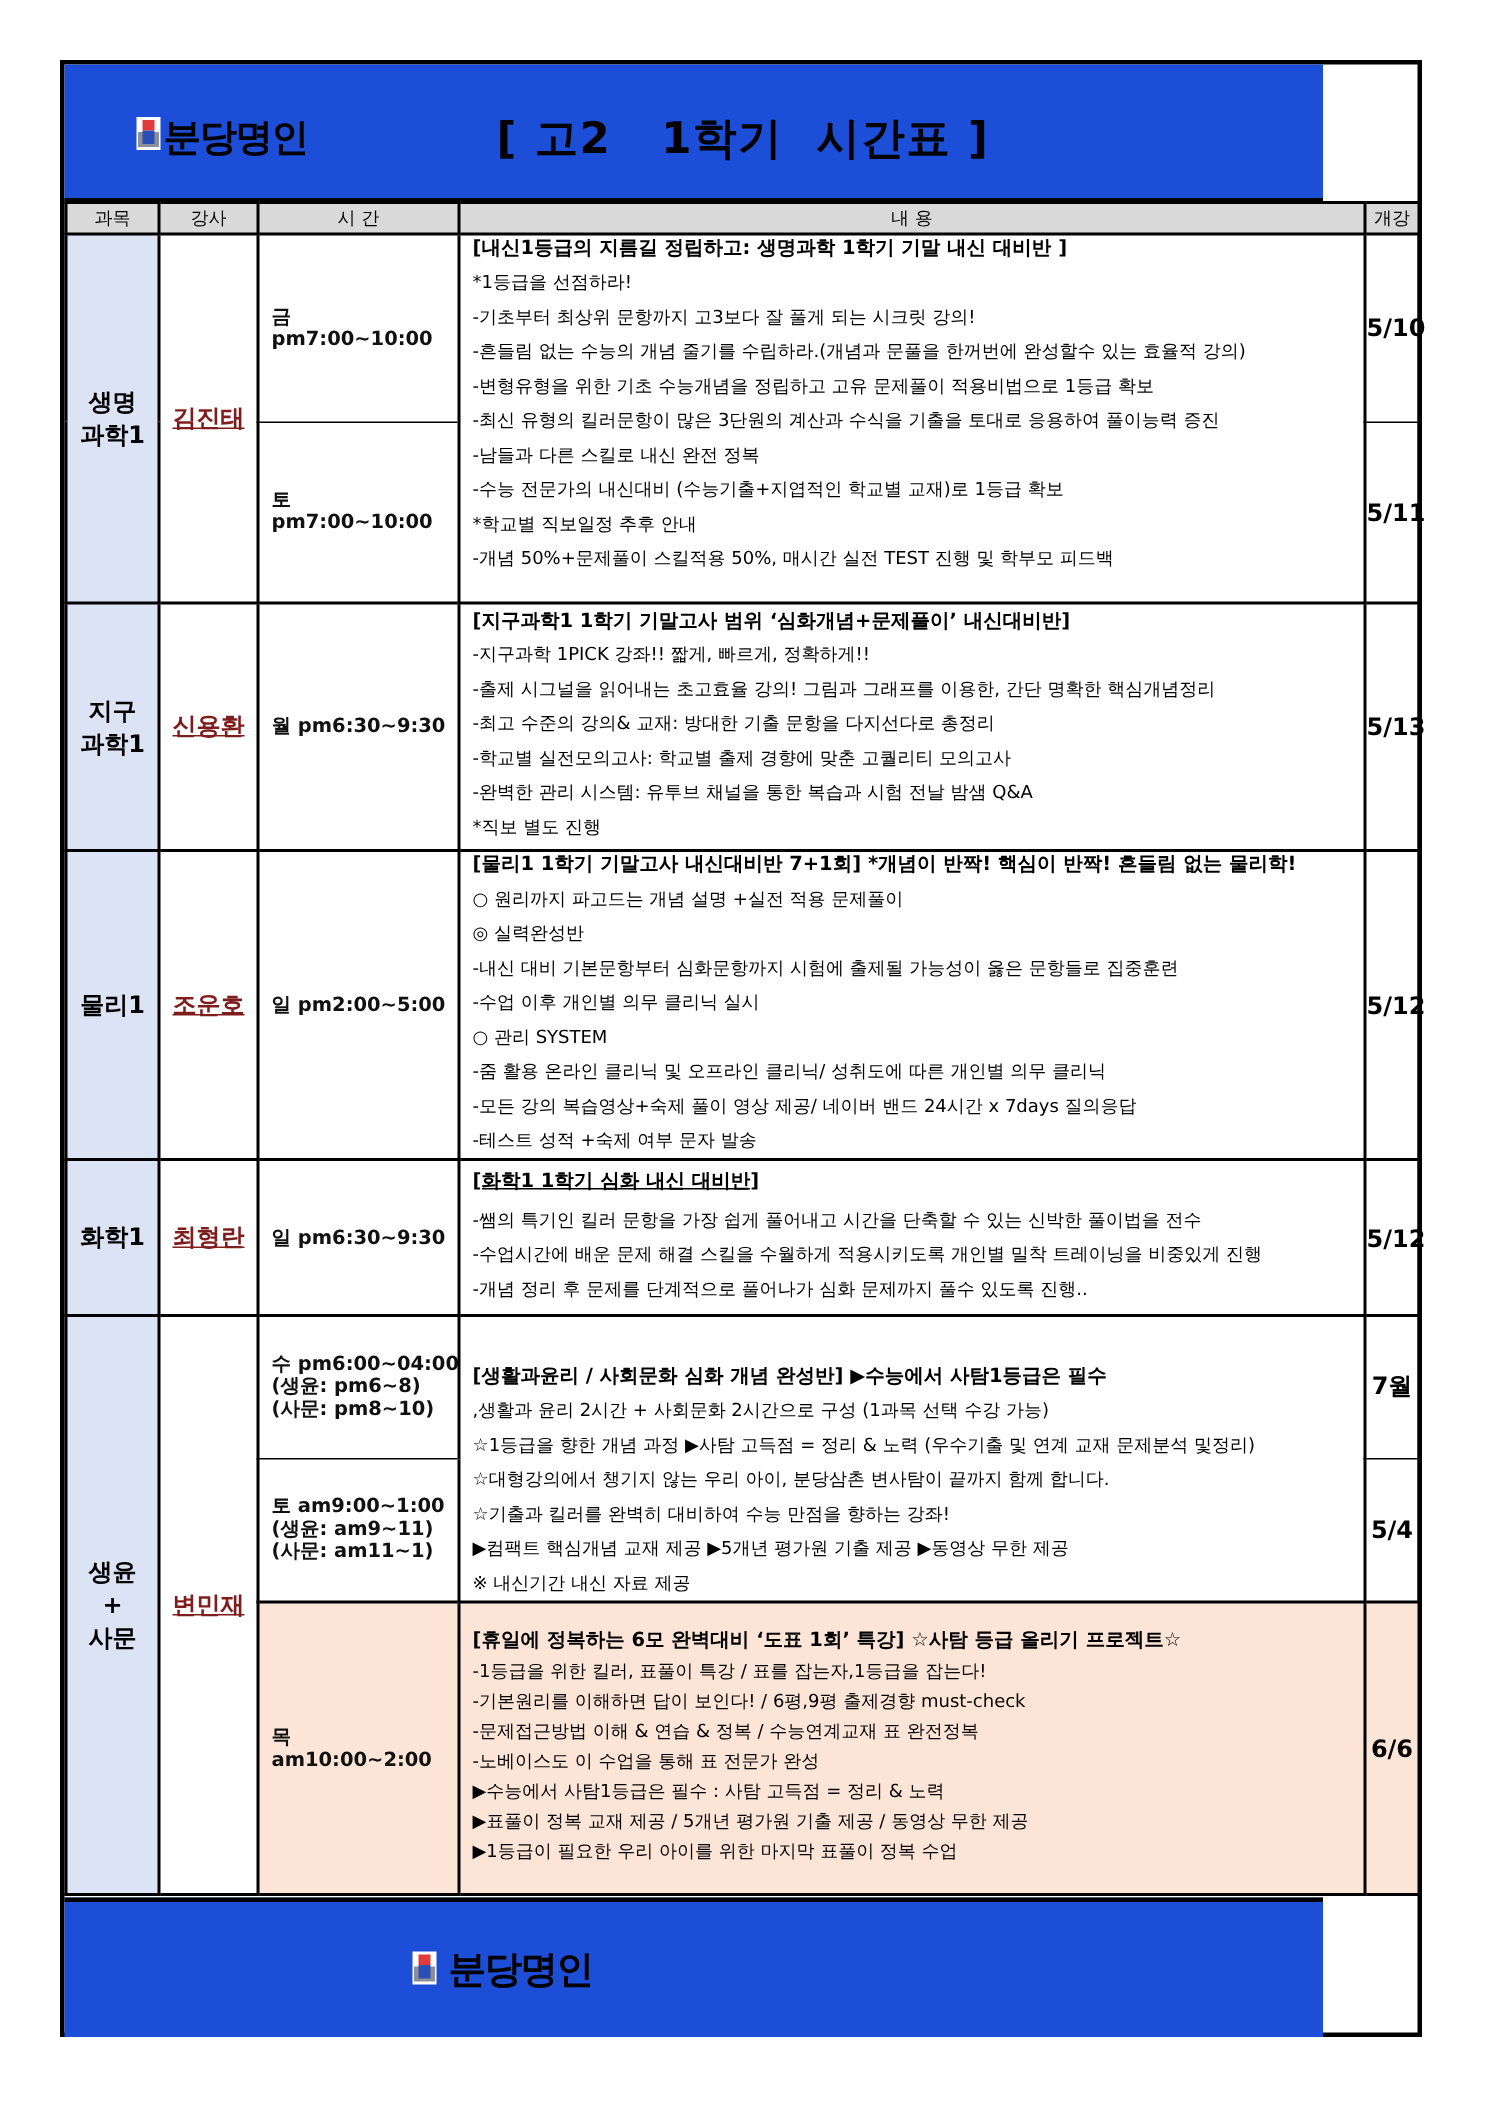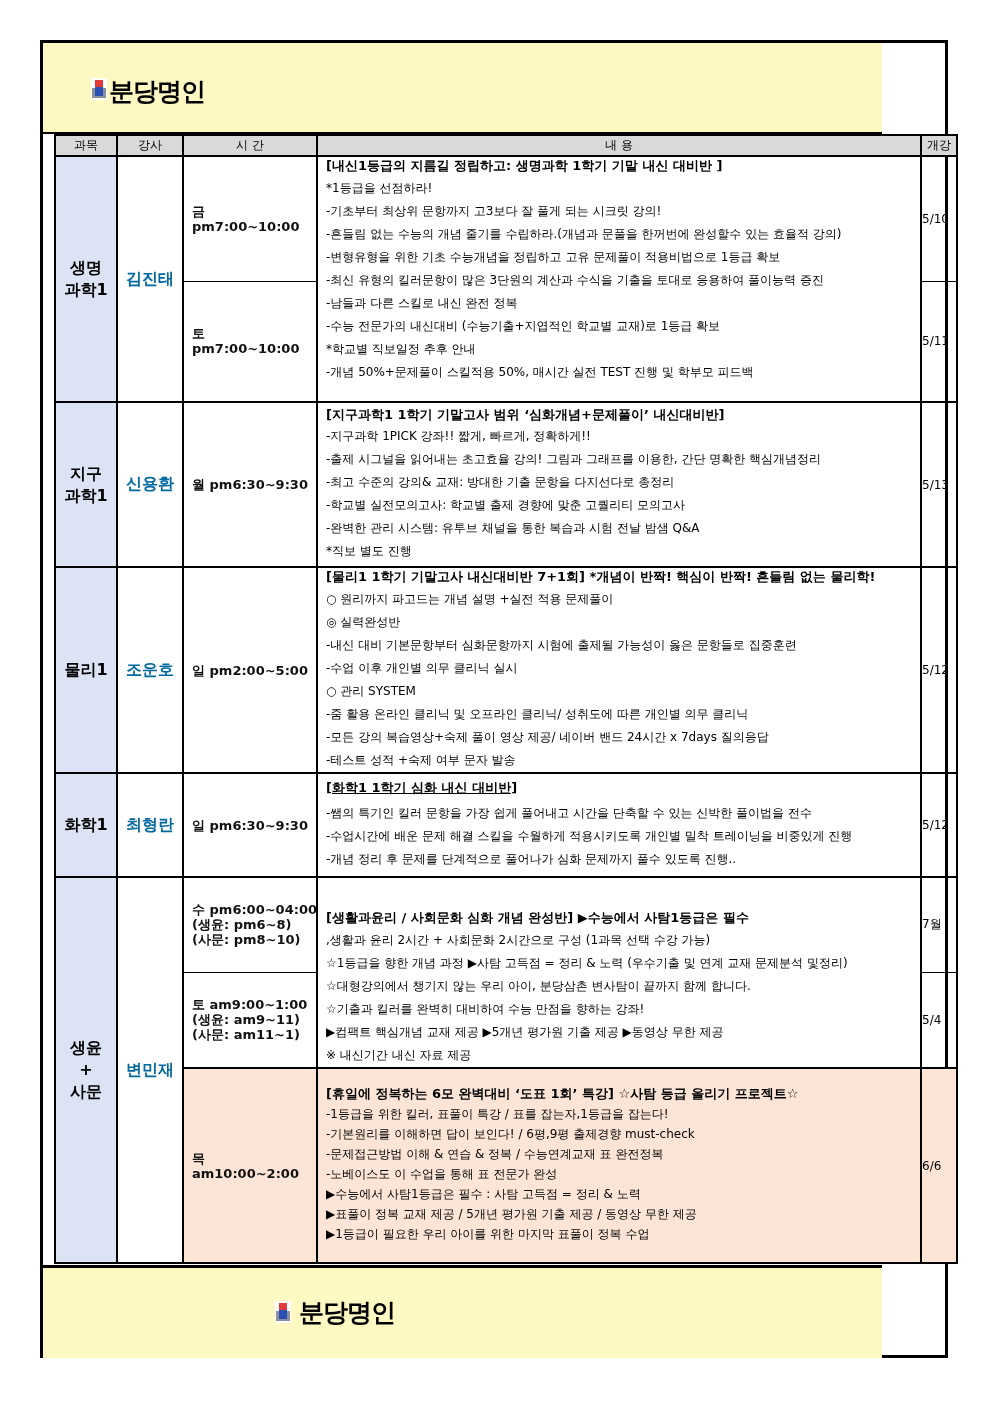--- a/index.html
+++ b/index.html
@@ -1,40 +1,40 @@
 <!DOCTYPE html>
 <html><head>
 <meta charset="utf-8">
 <style>
   html, body { margin: 0; padding: 0; background: #ffffff; }
   body { width: 992px; height: 1403px; position: relative; overflow: hidden;
          font-family: "DejaVu Sans", sans-serif; color: #000; }
   .sheet { position: absolute; left: 40px; top: 40px; width: 902px; height: 1312px;
            border: 3px solid #000; background: #fff; }
-  .band { position: absolute; left: 0; width: 839px; background: #fef9c3; }
+  .band { position: absolute; left: 0; width: 839px; background: #1d4ed8; }
   .band.top { top: 0; height: 89px; border-bottom: 2px solid #000; }
   .band.bottom { top: 1222px; height: 90px; border-top: 3px solid #000; }
   .logo { position: absolute; display: inline-block; width: 16px; height: 22px; background: #fff; }
   .logo .bar { position: absolute; left: 4px; width: 8px; }
   .logo .red { top: 2px; height: 7px; background: #e03a3a; }
   .logo .blu { top: 9px; height: 9px; background: #2a4fb5; }
   .logo .grey { position: absolute; left: 1px; top: 10px; width: 14px; height: 10px; background: #8a8f99; z-index: 0; }
   .logo .bar { z-index: 1; }
   .brand { position: absolute; font-family: "DejaVu Sans", sans-serif; font-weight: bold;
            font-size: 25px; letter-spacing: -1px; }
   .title { position: absolute; left: 288px; top: 30px; font-weight: bold; font-size: 29px; letter-spacing: 1px; white-space: pre; }
   .phone { position: absolute; left: 396px; top: 29px; font-weight: bold; font-size: 22px; letter-spacing: 4px; white-space: pre; }
 
-  table.tt { position: absolute; left: 11px; top: 91px; width: 902px; border-collapse: collapse; table-layout: fixed; }
+  table.tt { position: absolute; left: 0; top: 91px; width: 902px; border-collapse: collapse; table-layout: fixed; }
   table.tt td, table.tt th { border: 2px solid #000; padding: 0; vertical-align: middle; }
   table.tt th { background: #D9D9D9; height: 19px; font-weight: normal; font-size: 12px; text-align: center; }
   .c-subj { background: #DCE3F4; text-align: center; font-weight: bold; font-size: 16px; line-height: 22px; }
-  .c-teach { text-align: center; font-size: 16px; font-weight: bold; color: #0369a1; }
+  .c-teach { text-align: center; font-size: 16px; font-weight: bold; color: #7f1d1d; text-decoration: underline; }
   .c-time { font-size: 13px; font-weight: bold; padding-left: 8px !important; line-height: 15px; color: #111; }
-  .c-date { font-size: 12px; font-weight: normal; }
+  .c-date { text-align: center; font-size: 16px; font-weight: bold; }
   td.thin-b { border-bottom: 1px solid #000 !important; }
   td.thin-t { border-top: 1px solid #000 !important; }
   .content { font-size: 12px; padding: 0 0 0 8px !important; vertical-align: top !important; }
   .content .ln { height: 23px; line-height: 23px; white-space: nowrap; }
   .content .ln.hd { font-weight: bold; font-size: 13px; }
   .peach { background: #FCE5D6; }
   .dense .ln { height: 20px; line-height: 20px; }
   .time-ml div { white-space: nowrap; }
 </style>
 </head>
@@ -42,20 +42,21 @@
 
 <div class="sheet">
 
   <div class="band top">
     <span class="logo" style="left:48px; top:35px;">
       <span class="grey"></span>
         <span class="bar red"></span>
         <span class="bar blu"></span>
     </span>
     <span class="brand" style="left:66px; top:32px;">분당명인</span>
+    <span class="title">[ 고2   1학기  시간표 ]</span>
   </div>
 
   <table class="tt">
     <colgroup>
       <col style="width:62px">
       <col style="width:66px">
       <col style="width:134px">
       <col style="width:604px">
       <col style="width:36px">
     </colgroup>

